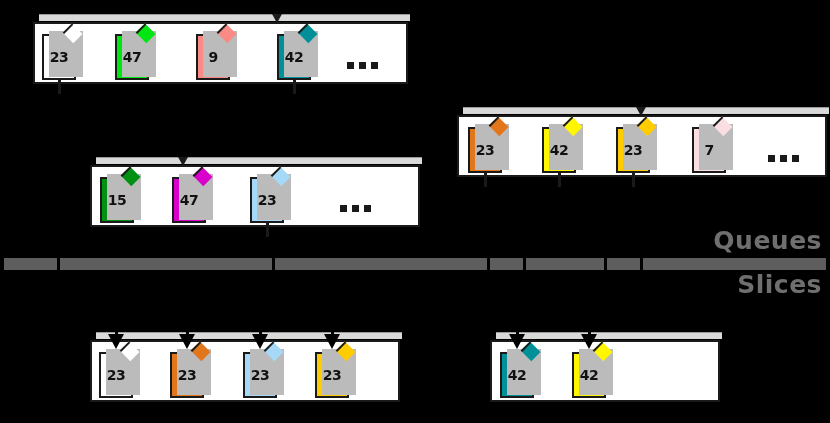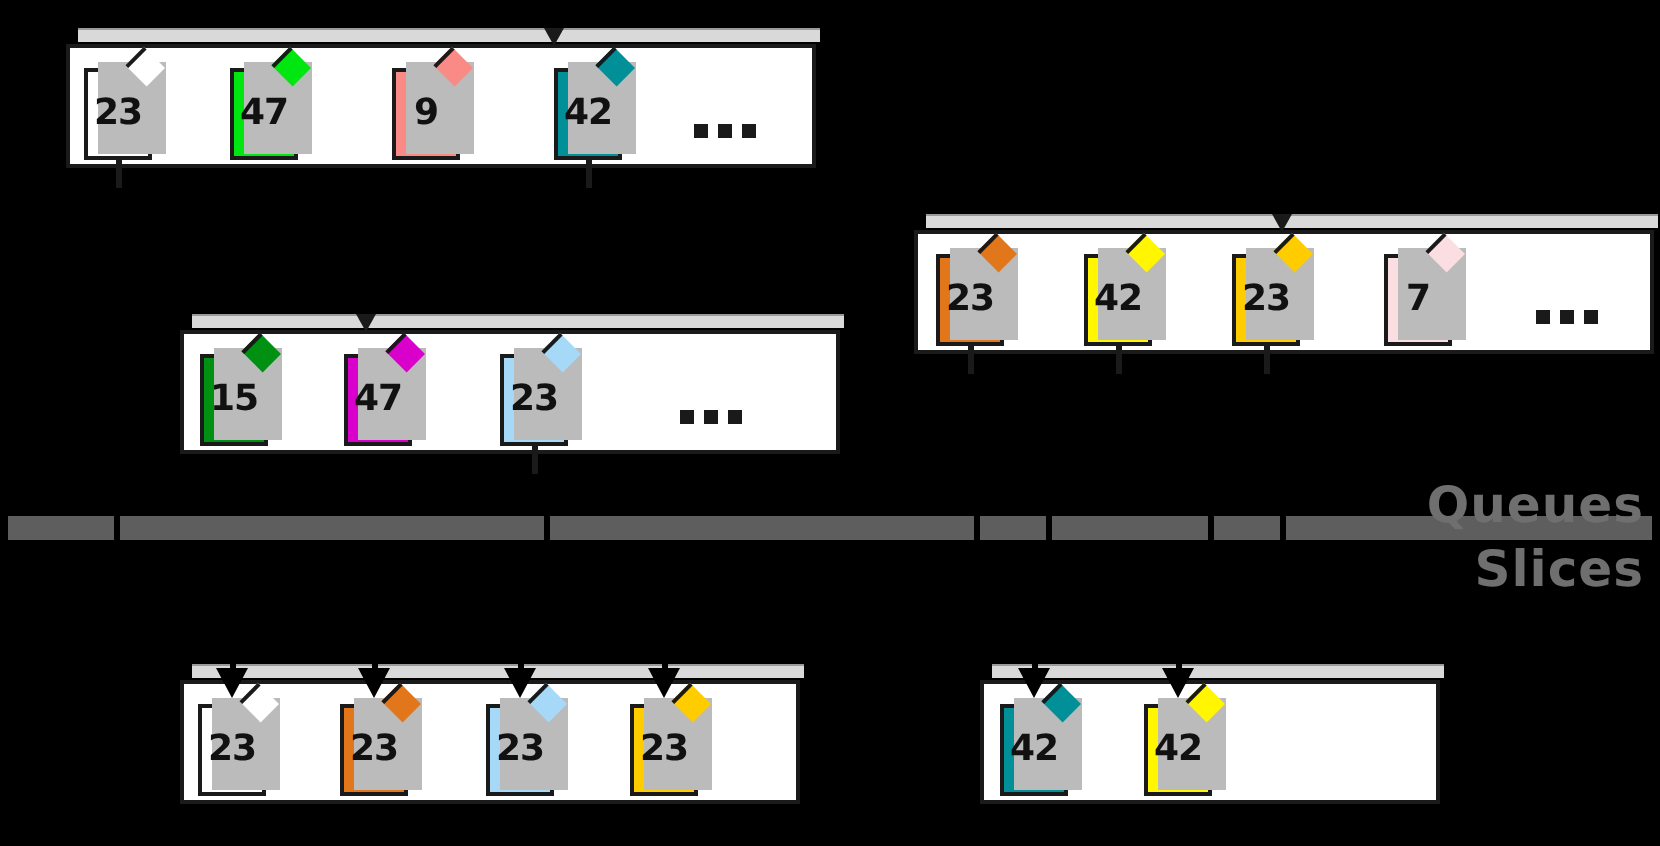--- a/index.html
+++ b/index.html
@@ -22,21 +22,21 @@
   
   .card{position:absolute;width:34px;height:46px;box-sizing:border-box;
         border:2px solid #1a1a1a;background:#fff;z-index:4;}
   .card .shadow{position:absolute;left:5px;top:-5px;width:34px;height:46px;
         background:#bbb;z-index:-1;}
   .card .fold{position:absolute;right:-2px;top:-2px;width:13px;height:13px;
         background:#fff;border-left:2px solid #1a1a1a;
         transform:rotate(45deg) translate(4.6px,-4.6px);
         transform-origin:100% 0%;}
   .card .num{position:absolute;left:0;right:0;top:50%;transform:translateY(-50%);
-        text-align:center;font-size:18px;font-weight:700;color:#111;
+        text-align:center;font-size:14px;font-weight:700;color:#111;
         letter-spacing:-0.5px;line-height:1;}
 
   
   .dots{position:absolute;display:flex;gap:5px;z-index:4;}
   .dots i{display:block;width:7px;height:7px;background:#1a1a1a;}
 
   
   .stub{position:absolute;width:3px;background:#1a1a1a;z-index:3;}
   
   .arrow{position:absolute;width:0;height:0;z-index:6;
@@ -147,21 +147,21 @@
   <div class="divider" id="divider">
       <div class="seg" style="left: 4px; width: 53px; background: rgb(94, 94, 94);"></div>
       <div class="seg" style="left: 60px; width: 212px; background: rgb(94, 94, 94);"></div>
       <div class="seg" style="left: 275px; width: 212px; background: rgb(94, 94, 94);"></div>
       <div class="seg" style="left: 490px; width: 33px; background: rgb(94, 94, 94);"></div>
       <div class="seg" style="left: 526px; width: 78px; background: rgb(94, 94, 94);"></div>
       <div class="seg" style="left: 607px; width: 33px; background: rgb(94, 94, 94);"></div>
       <div class="seg" style="left: 643px; width: 183px; background: rgb(94, 94, 94);"></div>
     </div>
 
-  <div class="sidelabel" style="right:8px;top:226px;margin-top:12px;">Queues</div>
+  <div class="sidelabel" style="right:8px;top:226px;">Queues</div>
   <div class="sidelabel" style="right:8px;top:270px;">Slices</div>
 
   <div id="slices-layer">
       <div class="lid" style="left: 96px; top: 332px; width: 306px;"></div>
       <div class="box" style="left: 90px; top: 340px; width: 310px; height: 62px;"></div>
       <div class="card" style="left: 99px; top: 352px; background: rgb(255, 255, 255);">
         <span class="shadow"></span>
         <span class="fold" style="background: rgb(255, 255, 255);"></span>
         <span class="num">23</span>
       </div>

